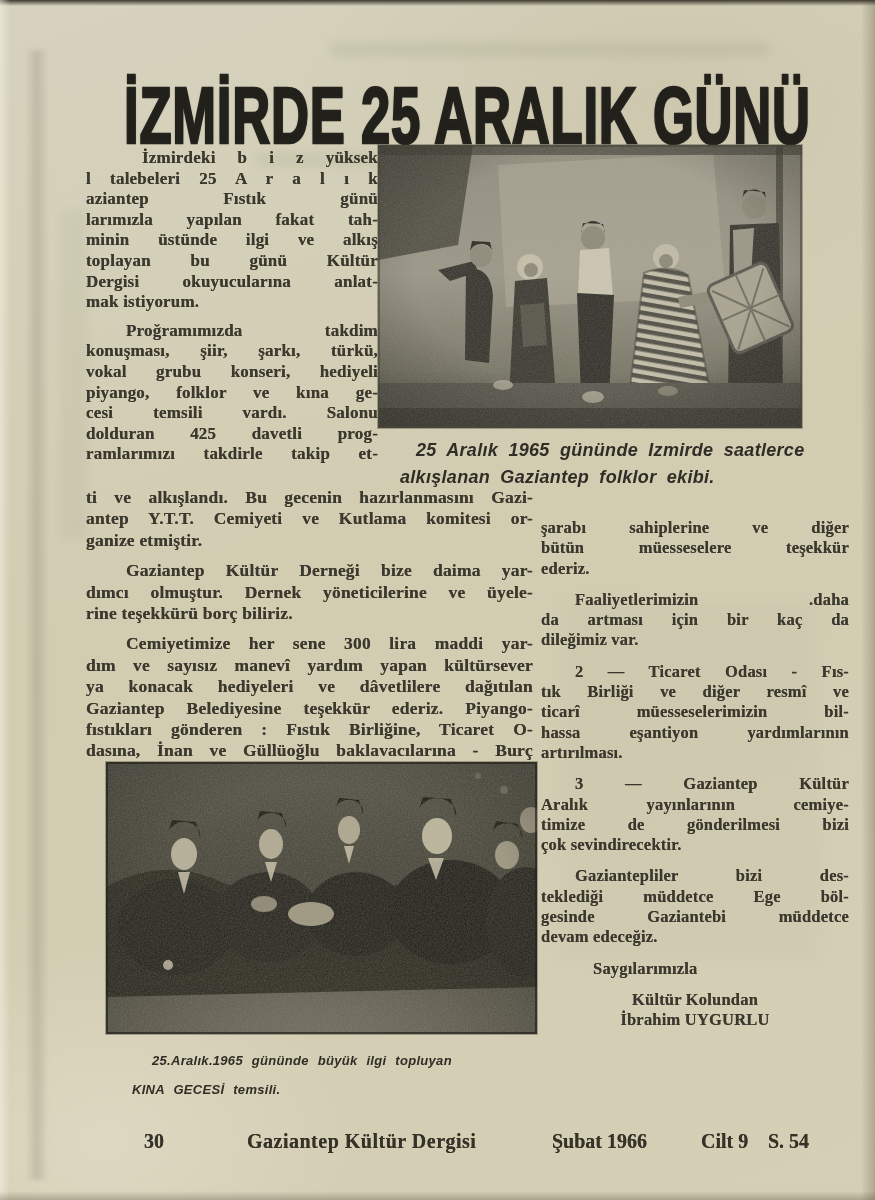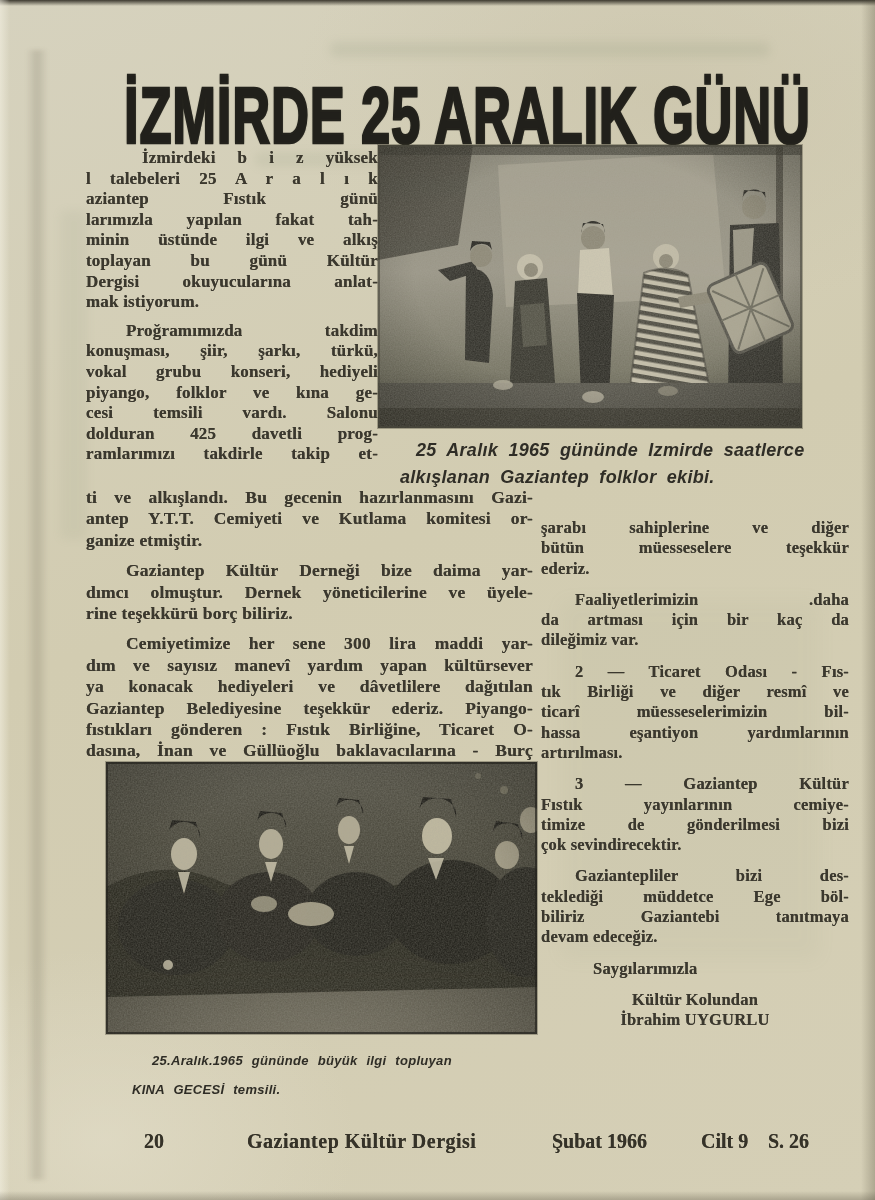--- a/index.html
+++ b/index.html
@@ -275,40 +275,40 @@
       </div>
       <div class="para">
         <div class="ln" style="padding-left: 34px;">2 — Ticaret Odası - Fıs-</div>
         <div class="ln">tık Birliği ve diğer resmî ve</div>
         <div class="ln">ticarî müesseselerimizin bil-</div>
         <div class="ln">hassa eşantiyon yardımlarının</div>
         <div class="ln ln-end">artırılması.</div>
       </div>
       <div class="para">
         <div class="ln" style="padding-left: 34px;">3 — Gaziantep Kültür</div>
-        <div class="ln">Fıstık yayınlarının cemiye-</div>
+        <div class="ln">Aralık yayınlarının cemiye-</div>
         <div class="ln">timize de gönderilmesi bizi</div>
         <div class="ln ln-end">çok sevindirecektir.</div>
       </div>
       <div class="para">
         <div class="ln" style="padding-left: 34px;">Gaziantepliler bizi des-</div>
         <div class="ln">teklediği müddetce Ege böl-</div>
-        <div class="ln">biliriz Gaziantebi tanıtmaya</div>
+        <div class="ln">gesinde Gaziantebi müddetce</div>
         <div class="ln ln-end">devam edeceğiz.</div>
       </div>
       <div class="para left">
         <div class="ln ln-end" style="padding-left: 52px;">Saygılarımızla</div>
       </div>
       <div class="para center">
         <div class="ln">Kültür Kolundan</div>
         <div class="ln ln-end">İbrahim UYGURLU</div>
       </div>
     </div>
 
   <div class="footer">
-    <span class="f-page">20</span>
+    <span class="f-page">30</span>
     <span class="f-title">Gaziantep Kültür Dergisi</span>
     <span class="f-date">Şubat 1966</span>
     <span class="f-vol">Cilt 9</span>
-    <span class="f-ref">S. 26</span>
+    <span class="f-ref">S. 54</span>
   </div>
 
 </div>
 
 </body></html>

